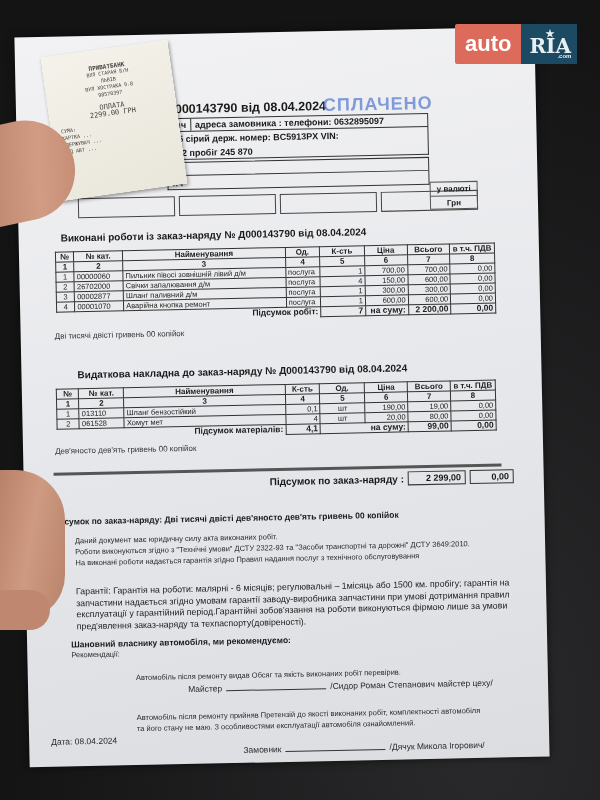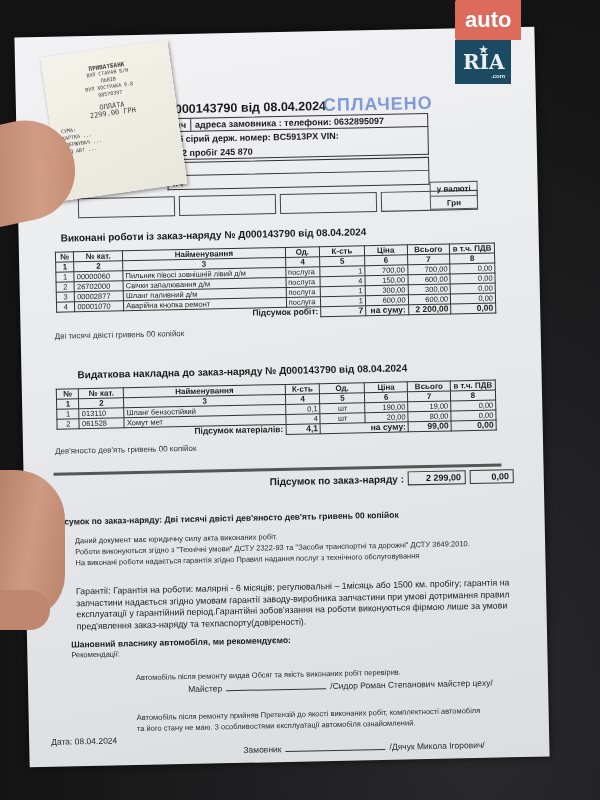--- a/index.html
+++ b/index.html
@@ -101,21 +101,21 @@
     position: absolute; left: -30px; top: 470px; width: 95px; height: 150px;
     background: linear-gradient(100deg, #a86e58 0%, #cf9a82 60%, #b8826b 100%);
     border-radius: 10px 50px 45px 10px;
   }
   .hand3 {
     position: absolute; left: -10px; top: 590px; width: 60px; height: 40px;
     background: #c08770; border-radius: 10px 40px 40px 10px;
   }
 
   .logo {
-    position: absolute; left: 455px; top: 0; height: 40px; display: flex; flex-direction: column;
+    position: absolute; left: 455px; top: 24px; height: 40px; display: flex;
   }
   .logo .auto {
     background: #dc6b5b; color: #fff; font-size: 22px; font-weight: bold;
     padding: 0 10px; line-height: 40px; border-radius: 2px 0 0 2px;
   }
   .logo .ria {
     background: #1d4a63; color: #e8eef2; font-family: "DejaVu Serif", serif; font-size: 20px; font-weight: bold;
     padding: 0 8px; line-height: 44px; position: relative; width: 56px; text-align: center;
   }
   .logo .ria .star { position: absolute; top: -12px; left: 24px; font-size: 10px; }

